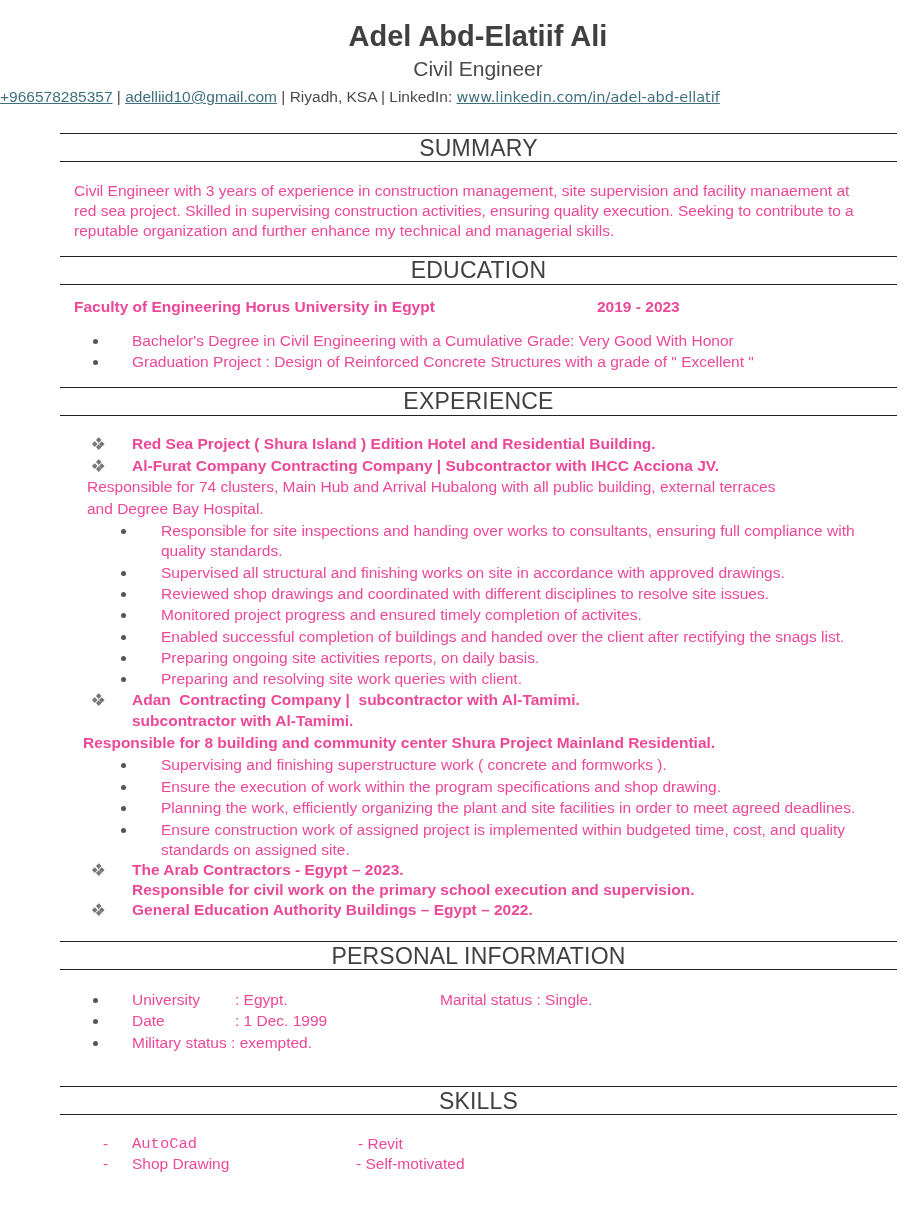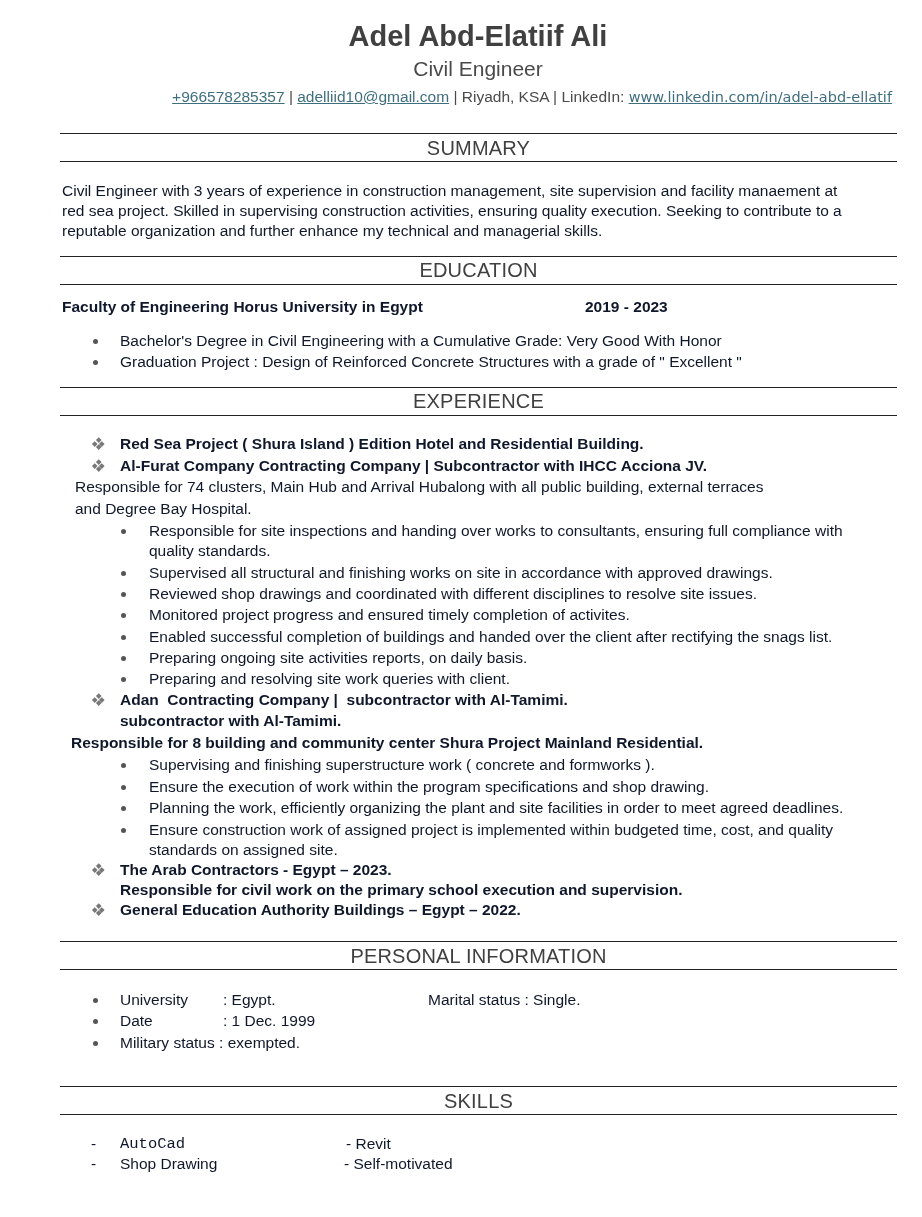--- a/index.html
+++ b/index.html
@@ -10,32 +10,32 @@
     .abs { position: absolute; }
     .name {
       left: 0; width: 956px; top: 19px; text-align: center;
       font-size: 29px; font-weight: bold; color: #404040; line-height: 34px;
     }
     .title {
       left: 0; width: 956px; top: 56px; text-align: center;
       font-size: 21px; color: #4a4a4a; line-height: 26px;
     }
     .contact {
-      left: 0; width: 892px; top: 87px; text-align: right;
+      left: 0; width: 892px; top: 87px; text-align: left;
       font-size: 15.5px; color: #4a4a4a; line-height: 20px; white-space: nowrap;
     }
     .contact a { color: #3f6f7f; text-decoration: underline; }
     .contact .li { font-family: "DejaVu Sans", sans-serif; font-size: 14.5px; }
     .rule { left: 60px; width: 837px; height: 0; border-top: 1.4px solid #222; }
     .sec-head {
       left: 60px; width: 837px; text-align: center;
-      font-size: 20px; color: #404040; line-height: 24px; letter-spacing: 0.2px;
+      font-size: 23px; color: #404040; line-height: 24px; letter-spacing: 0.2px;
     }
     .bold { font-weight: bold; color: #4a4a4a; }
-    .txt { font-size: 15.5px; line-height: 20px; color: #0f172a; white-space: nowrap; }
+    .txt { font-size: 15.5px; line-height: 20px; color: #ec4899; white-space: nowrap; margin-left: 12px; }
     .bullet-dot {
       position: absolute; width: 5px; height: 5px; border-radius: 50%; background: #555;
     }
     .diamond { position: absolute; width: 11px; height: 11px; }
     .diamond span {
       position: absolute; width: 3.5px; height: 3.5px; background: #777; transform: rotate(45deg);
     }
     .diamond .a { left: 3.7px; top: 0; }
     .diamond .b { left: 0; top: 3.7px; }
     .diamond .c { left: 7.4px; top: 3.7px; }

